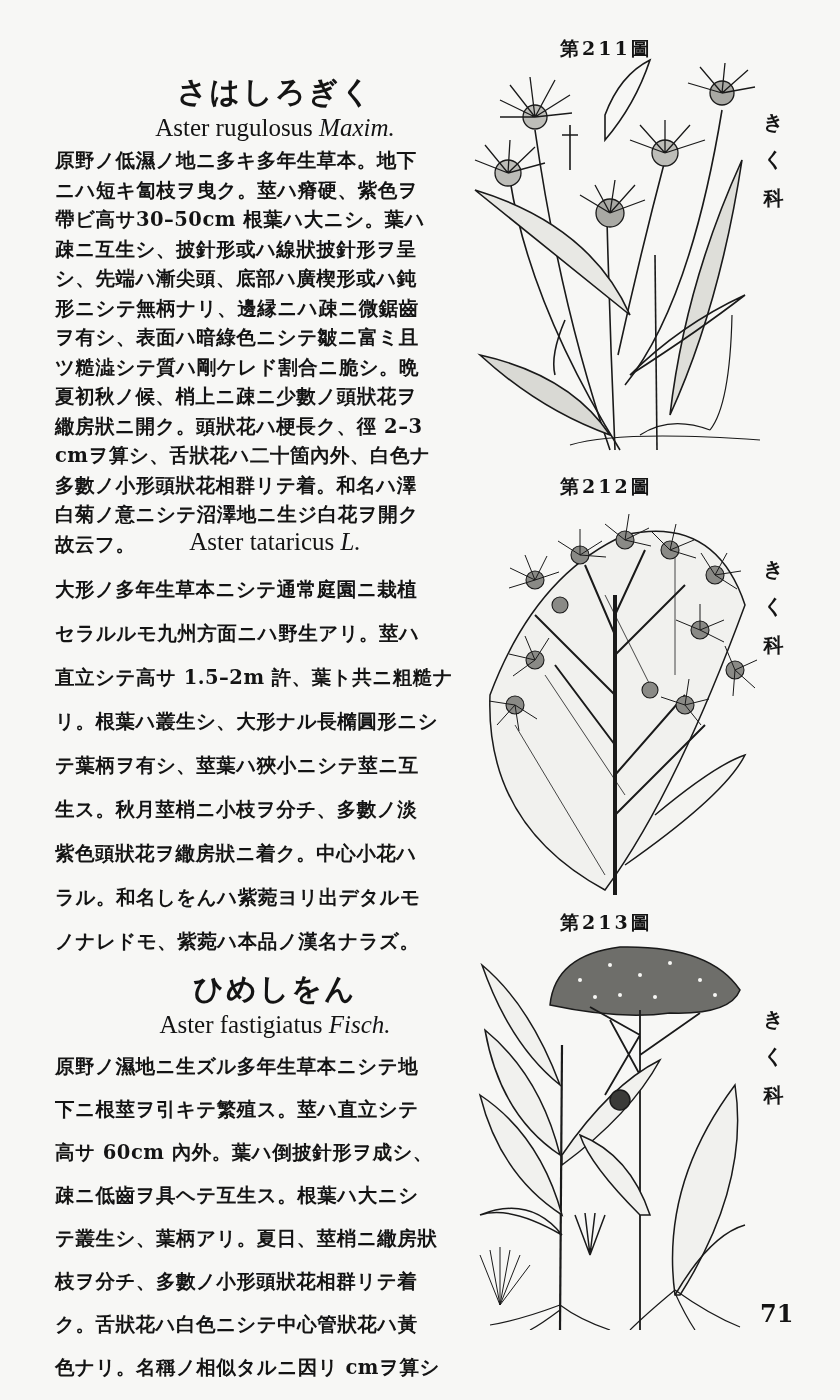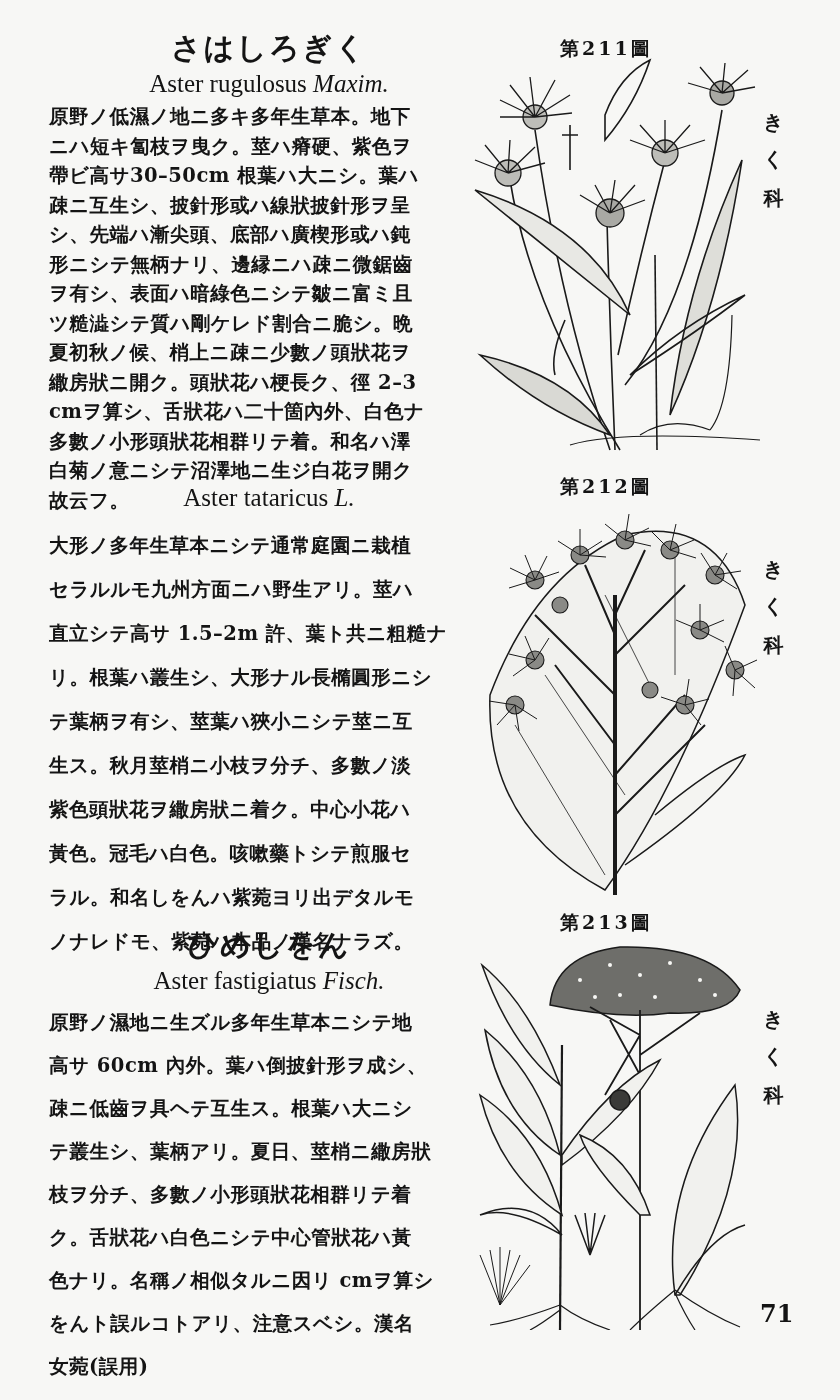--- a/index.html
+++ b/index.html
@@ -5,21 +5,21 @@
   html, body { margin: 0; padding: 0; }
   body {
     width: 840px; height: 1400px;
     background: #f7f7f5;
     position: relative;
     overflow: hidden;
     font-family: "DejaVu Serif", "Liberation Serif", serif;
     color: #141414;
   }
   .page { position: absolute; inset: 0; }
-  .entry { position: absolute; left: 49px; width: 440px; }
+  .entry { position: absolute; left: 55px; width: 440px; margin-top: 44px; }
   .entry-1 { top: 28px; }
   .entry-2 { top: 478px; }
   .entry-3 { top: 925px; }
 
   .jp-name {
     text-align: center;
     font-size: 30px;
     font-weight: bold;
     line-height: 40px;
     letter-spacing: 2px;
@@ -155,21 +155,20 @@
       <span class="auth">L.</span>
     </div>
     <div class="desc">
       <span class="line">大形ノ多年生草本ニシテ通常庭園ニ栽植</span>
       <span class="line">セラルルモ九州方面ニハ野生アリ。莖ハ</span>
       <span class="line">直立シテ高サ 1.5–2m 許、葉ト共ニ粗糙ナ</span>
       <span class="line">リ。根葉ハ叢生シ、大形ナル長橢圓形ニシ</span>
       <span class="line">テ葉柄ヲ有シ、莖葉ハ狹小ニシテ莖ニ互</span>
       <span class="line">生ス。秋月莖梢ニ小枝ヲ分チ、多數ノ淡</span>
       <span class="line">紫色頭狀花ヲ繖房狀ニ着ク。中心小花ハ</span>
-      <span class="line">黃色。冠毛ハ白色。咳嗽藥トシテ煎服セ</span>
       <span class="line">ラル。和名しをんハ紫菀ヨリ出デタルモ</span>
       <span class="line">ノナレドモ、紫菀ハ本品ノ漢名ナラズ。</span>
     </div>
   </section>
 
   <div class="fig-label fig-2">第212圖</div>
   <div class="family fam-2">きく科</div>
 
   <div class="illus illus-2">
     <svg viewBox="0 0 295 400" fill="none" stroke="#1a1a1a" stroke-width="1.5">
@@ -211,20 +210,21 @@
   </div>
 
   <section class="entry entry-3">
     <div class="jp-name">ひめしをん</div>
     <div class="sci-name">
       <span>Aster fastigiatus</span>
       <span class="auth">Fisch.</span>
     </div>
     <div class="desc">
       <span class="line">原野ノ濕地ニ生ズル多年生草本ニシテ地</span>
+      <span class="line">下ニ根莖ヲ引キテ繁殖ス。莖ハ直立シテ</span>
       <span class="line">高サ 60cm 內外。葉ハ倒披針形ヲ成シ、</span>
       <span class="line">疎ニ低齒ヲ具ヘテ互生ス。根葉ハ大ニシ</span>
       <span class="line">テ叢生シ、葉柄アリ。夏日、莖梢ニ繖房狀</span>
       <span class="line">枝ヲ分チ、多數ノ小形頭狀花相群リテ着</span>
       <span class="line">ク。舌狀花ハ白色ニシテ中心管狀花ハ黃</span>
       <span class="line">色ナリ。名稱ノ相似タルニ因リ cmヲ算シ</span>
       <span class="line">をんト誤ルコトアリ、注意スベシ。漢名</span>
       <span class="line">女菀(誤用)</span>
     </div>
   </section>

